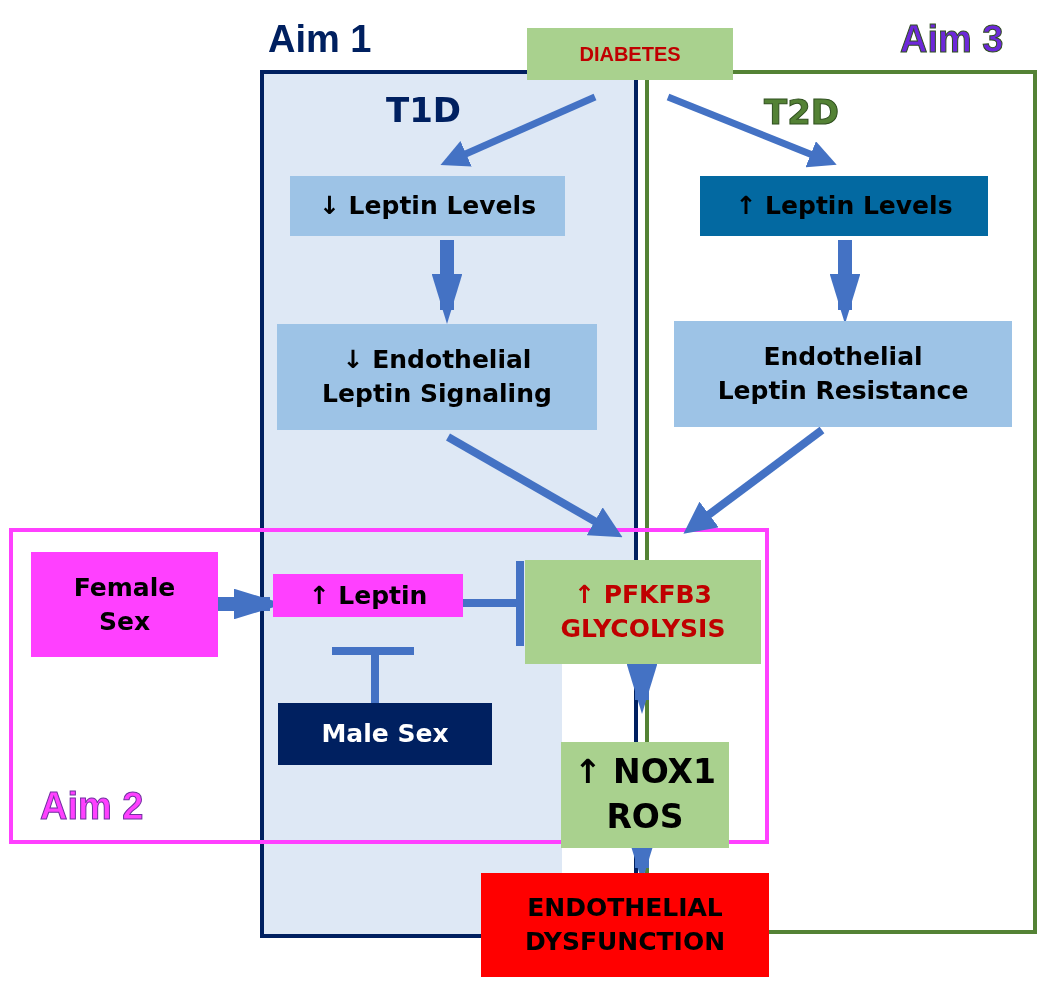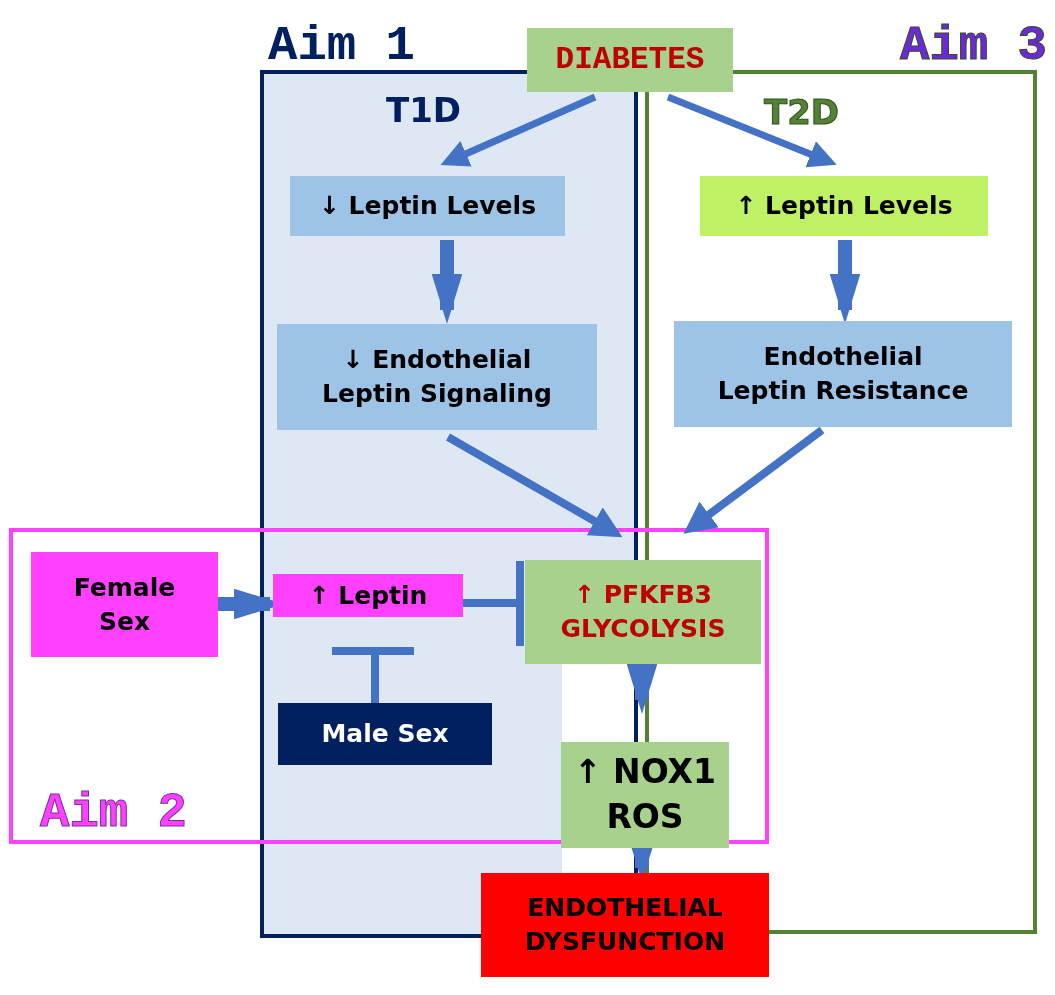--- a/index.html
+++ b/index.html
@@ -1,21 +1,21 @@
 <!DOCTYPE html>
 <html><head>
 <meta charset="utf-8">
 <style>
   html, body { margin: 0; padding: 0; background: #ffffff; }
   body { width: 1055px; height: 995px; position: relative; overflow: hidden;
          font-family: "DejaVu Sans", "Liberation Sans", sans-serif; }
   .abs { position: absolute; box-sizing: border-box; }
   .box { display: flex; align-items: center; justify-content: center; text-align: center;
          font-weight: bold; line-height: 1.35; white-space: pre-line; }
-  .aim-label { font-family: Liberation Mono, monospace; font-weight: bold; font-size: 49px; }
+  .aim-label { font-family: Liberation Sans, sans-serif; font-weight: bold; font-size: 38px; }
   .type-label { font-family: "DejaVu Sans", sans-serif; font-weight: bold; font-size: 34px; }
   svg#arrows { position: absolute; left: 0; top: 0; }
 </style>
 </head>
 <body>
 
 <div class="abs" style="left:262px; top:72px; width:373px; height:478px; background:#DEE8F5;"></div>
 <div class="abs" style="left:262px; top:550px; width:300px; height:385px; background:#DEE8F5;"></div>
 <div class="abs" style="left:562px; top:550px; width:73px; height:105px; background:#DEE8F5;"></div>
 <div class="abs" style="left:260px; top:70px; width:378px; height:868px; border:4px solid #002060;"></div>
@@ -59,28 +59,28 @@
   <line x1="520" y1="561" x2="520" y2="646" stroke="#4472C4" stroke-width="8"></line>
 
   <line x1="375" y1="703" x2="375" y2="652" stroke="#4472C4" stroke-width="8"></line>
   <line x1="332" y1="651" x2="414" y2="651" stroke="#4472C4" stroke-width="8"></line>
 
   <line x1="642" y1="655" x2="642" y2="700" stroke="#4472C4" stroke-width="14" marker-end="url(#ahBig)"></line>
 
   <line x1="642" y1="812" x2="642" y2="868" stroke="#4472C4" stroke-width="14" marker-end="url(#ahBig)"></line>
 </svg>
 
-<div class="abs box" style="left:527px; top:28px; width:206px; height:64px; background:#A9D18E; color:#C00000; font-size:31px; font-family:Liberation Mono, monospace;">DIABETES</div>
+<div class="abs box" style="left:527px; top:28px; width:206px; height:52px; background:#A9D18E; color:#C00000; font-size:20px; font-family:Liberation Sans, sans-serif;">DIABETES</div>
 
 <div class="abs box" style="left:290px; top:176px; width:275px; height:60px; background:#9DC3E6; color:#000; font-size:25px;">↓ Leptin Levels</div>
 
 <div class="abs box" style="left:277px; top:324px; width:320px; height:106px; background:#9DC3E6; color:#000; font-size:25px;">↓ Endothelial
 Leptin Signaling</div>
 
-<div class="abs box" style="left:700px; top:176px; width:288px; height:60px; background:#bef264; color:#000; font-size:25px;">↑ Leptin Levels</div>
+<div class="abs box" style="left:700px; top:176px; width:288px; height:60px; background:#0369a1; color:#000; font-size:25px;">↑ Leptin Levels</div>
 
 <div class="abs box" style="left:674px; top:321px; width:338px; height:106px; background:#9DC3E6; color:#000; font-size:25px;">Endothelial
 Leptin Resistance</div>
 
 <div class="abs box" style="left:31px; top:552px; width:187px; height:105px; background:#FF40FF; color:#000; font-size:25px;">Female
 Sex</div>
 
 <div class="abs box" style="left:273px; top:574px; width:190px; height:43px; background:#FF40FF; color:#000; font-size:25px;">↑ Leptin</div>
 
 <div class="abs box" style="left:278px; top:703px; width:214px; height:62px; background:#002060; color:#fff; font-size:25px;">Male Sex</div>

